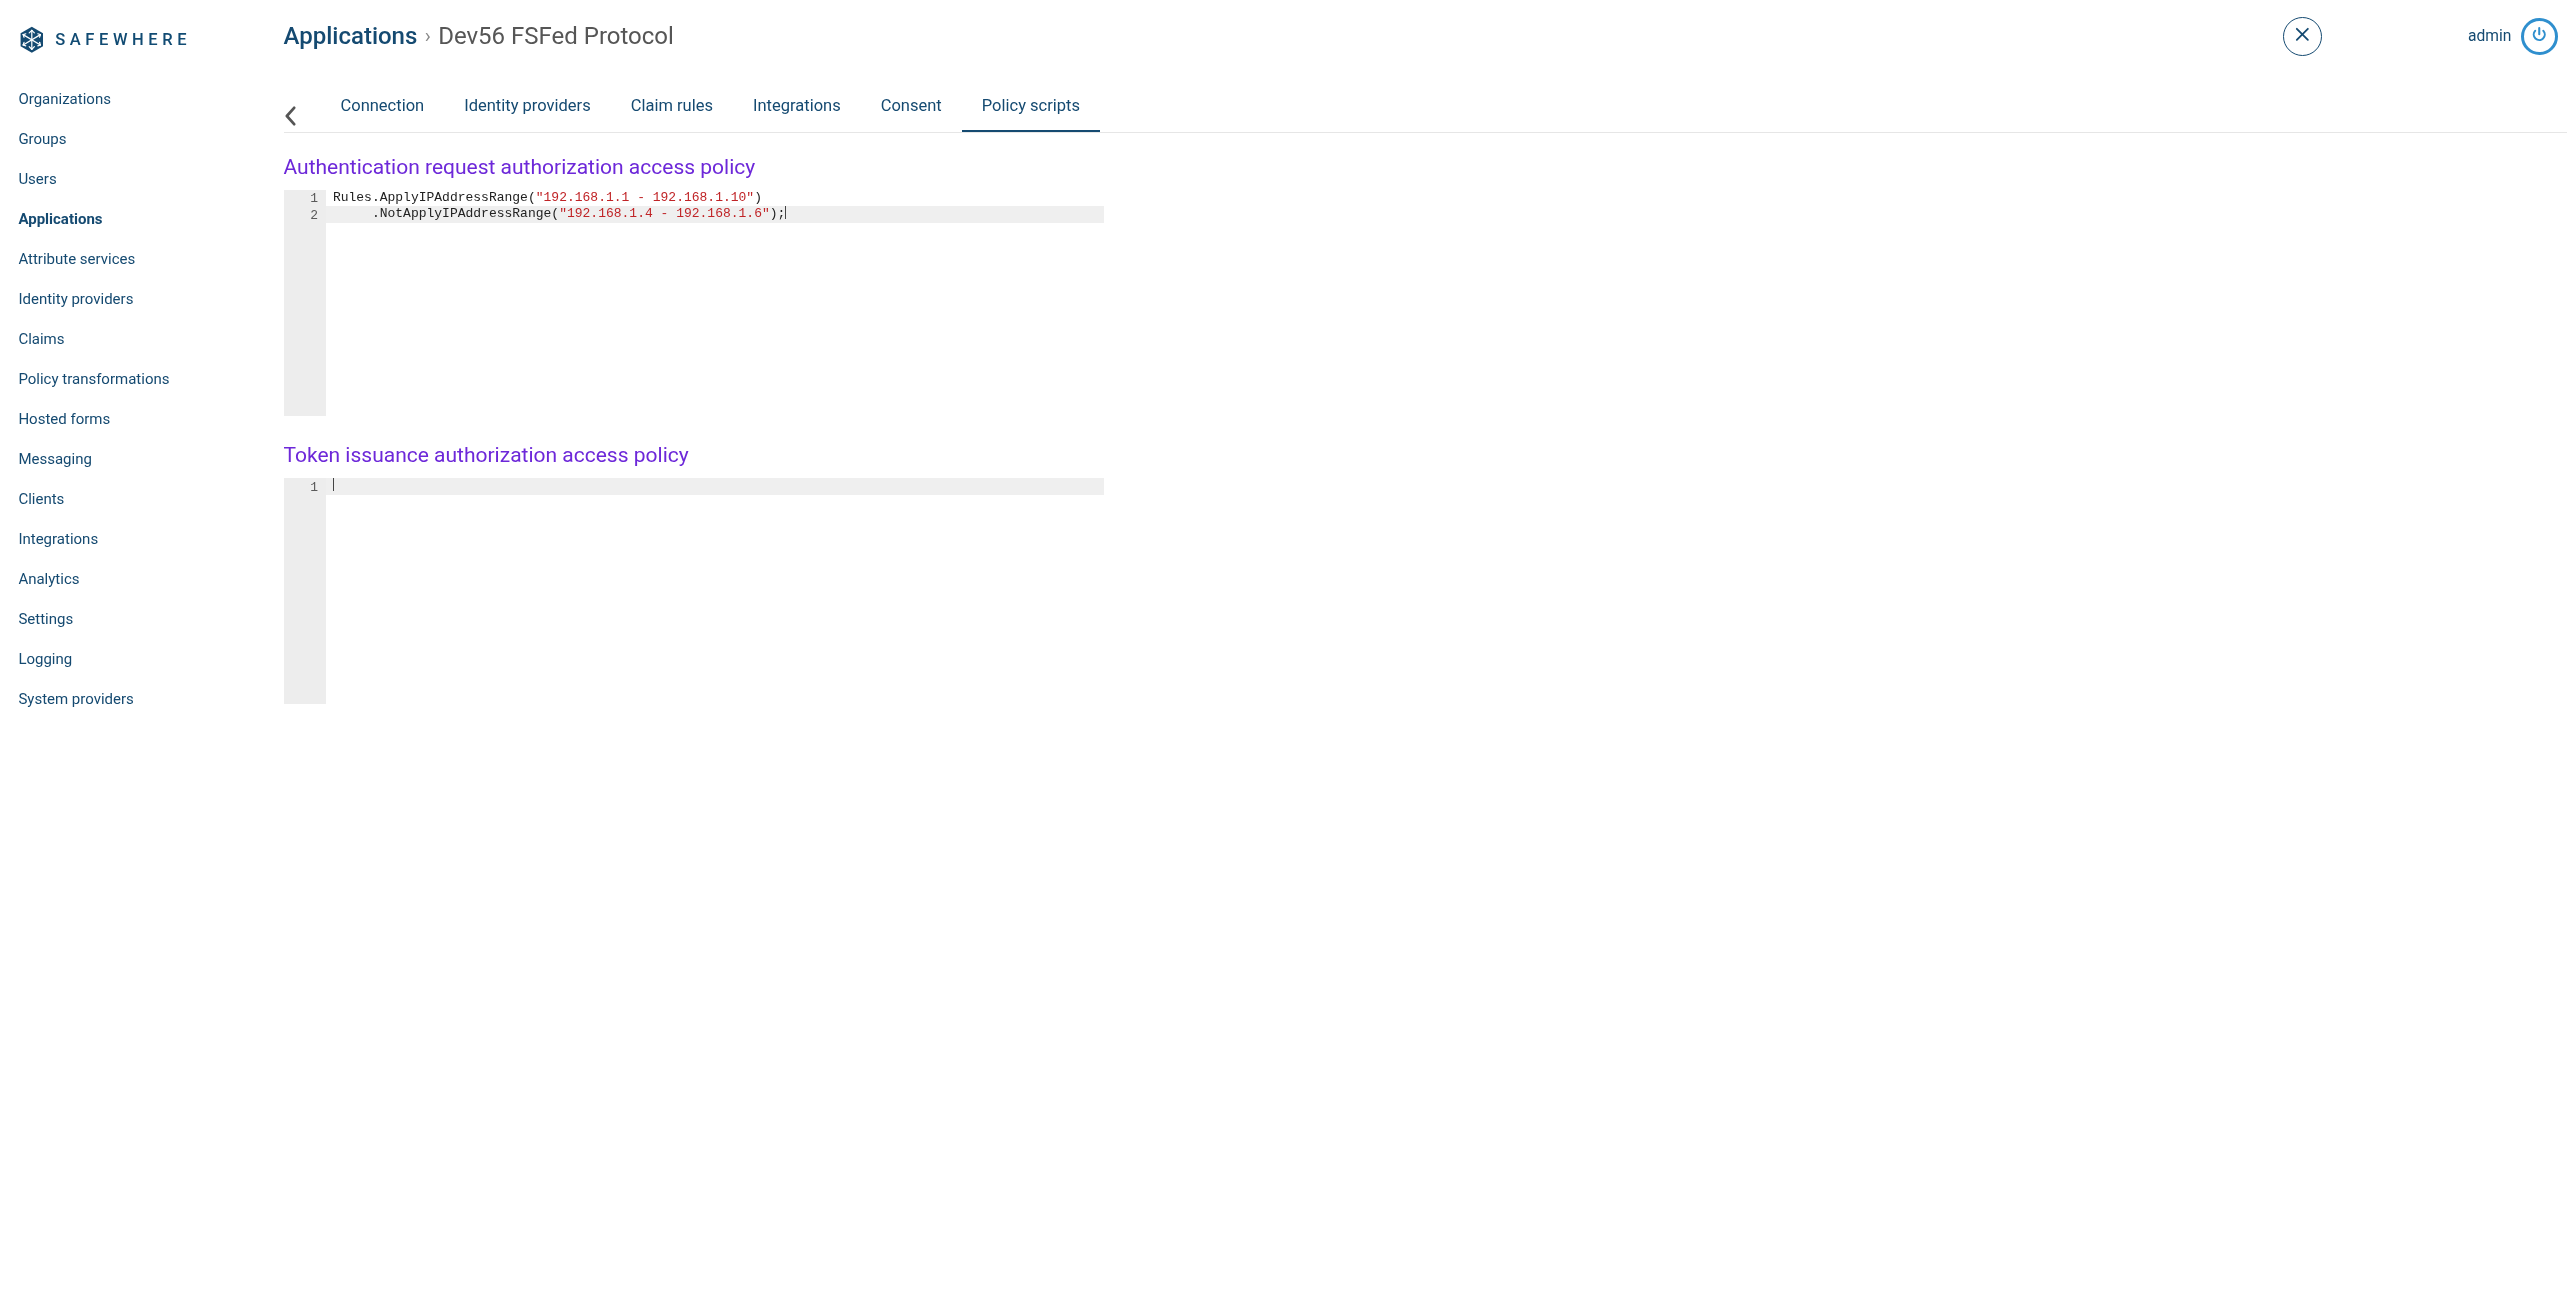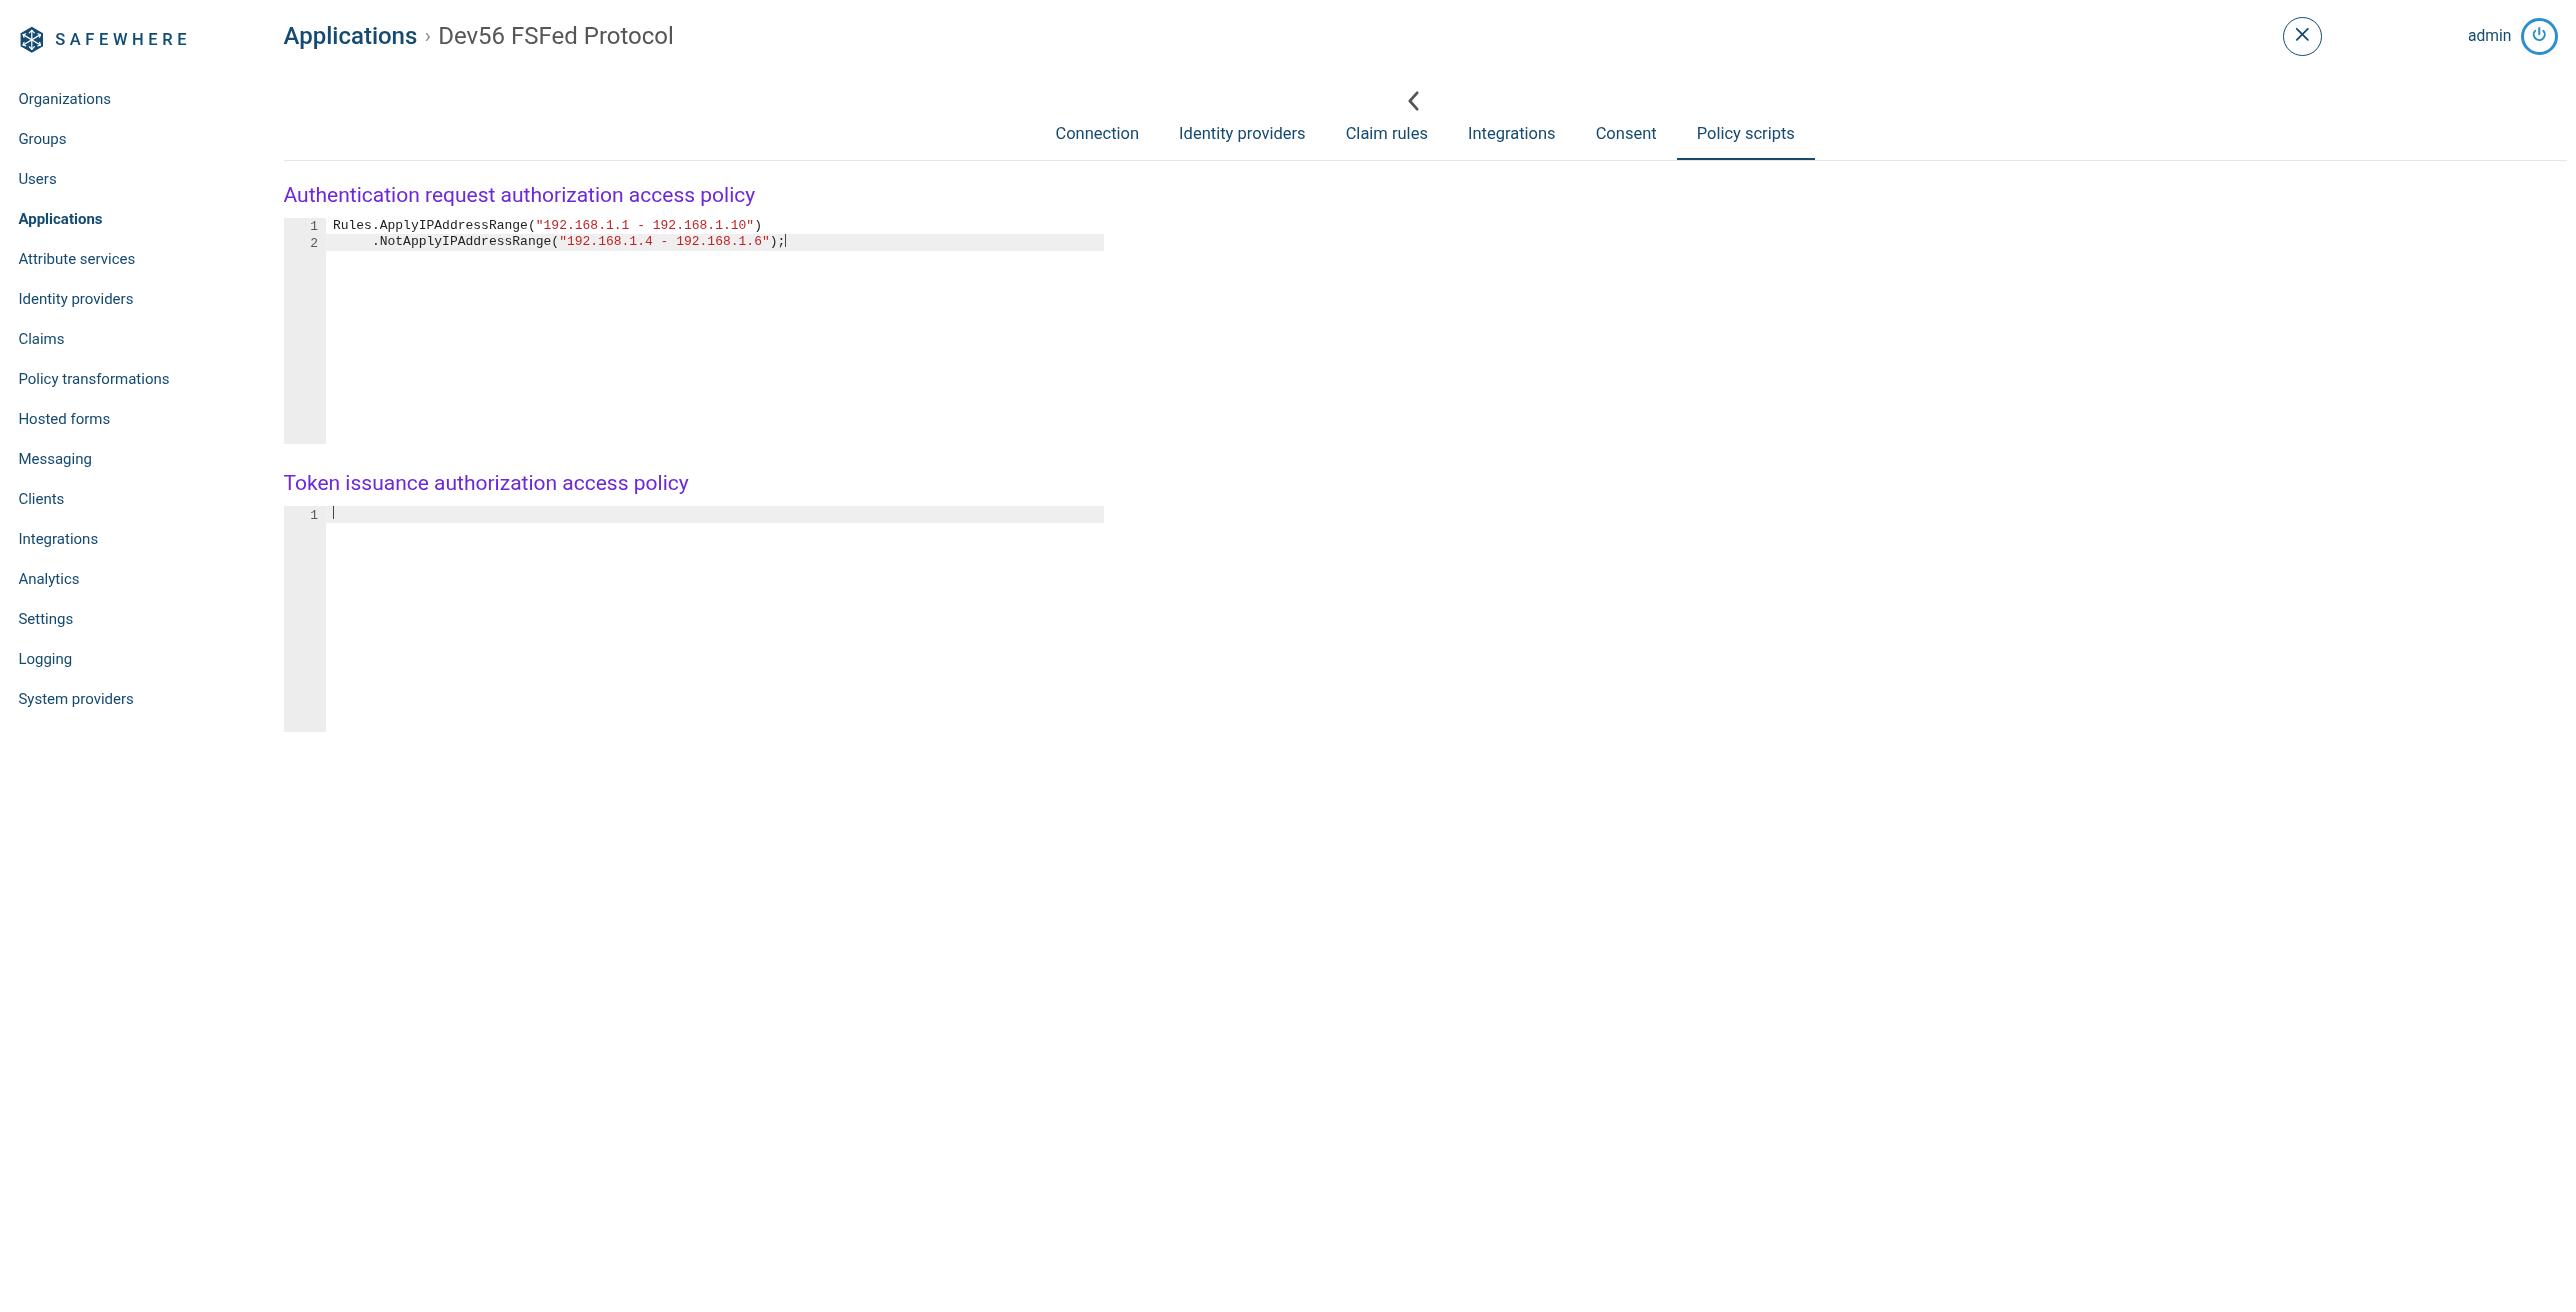--- a/index.html
+++ b/index.html
@@ -82,24 +82,23 @@
     width: 37px; height: 37px;
     border-radius: 50%;
     border: 3.7px solid #2f8fce;
     display: flex; align-items: center; justify-content: center;
     color: #2f8fce; cursor: pointer; background:#fff;
   }
 
   
   .tabbar {
     display: flex;
-    align-items: center;
+    align-items: flex-end;
     border-bottom: 0.9px solid #e6e6e6;
     margin-bottom: 22px;
-    flex-direction: column;
   }
   .tabbar .back {
     width: 37px;
     font-size: 24px;
     color: #555;
     cursor: pointer;
     text-align: left;
   }
   .tabs { display: flex; gap: 0; }
   .tab {

